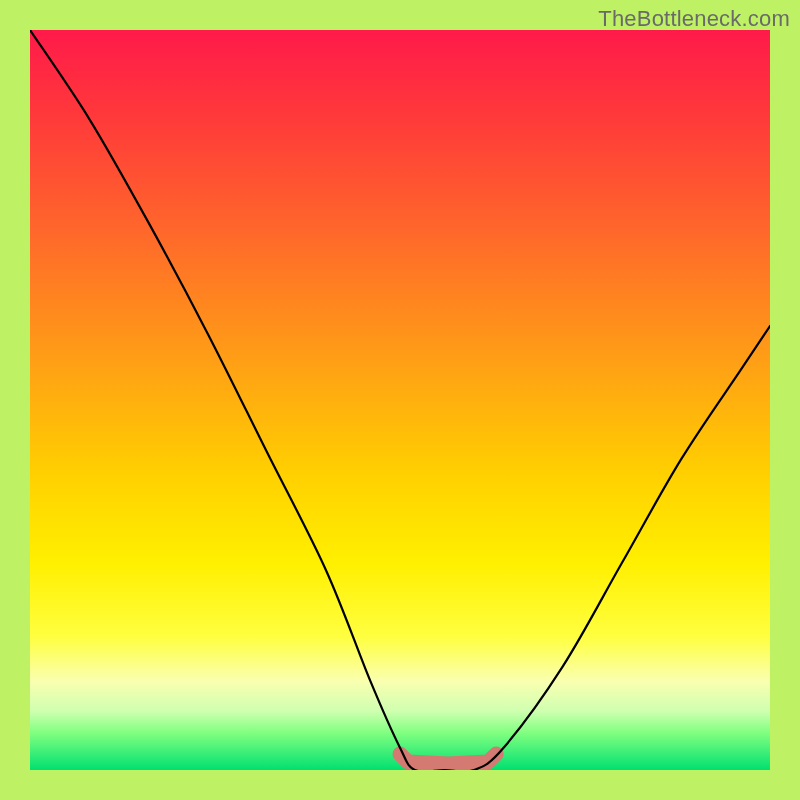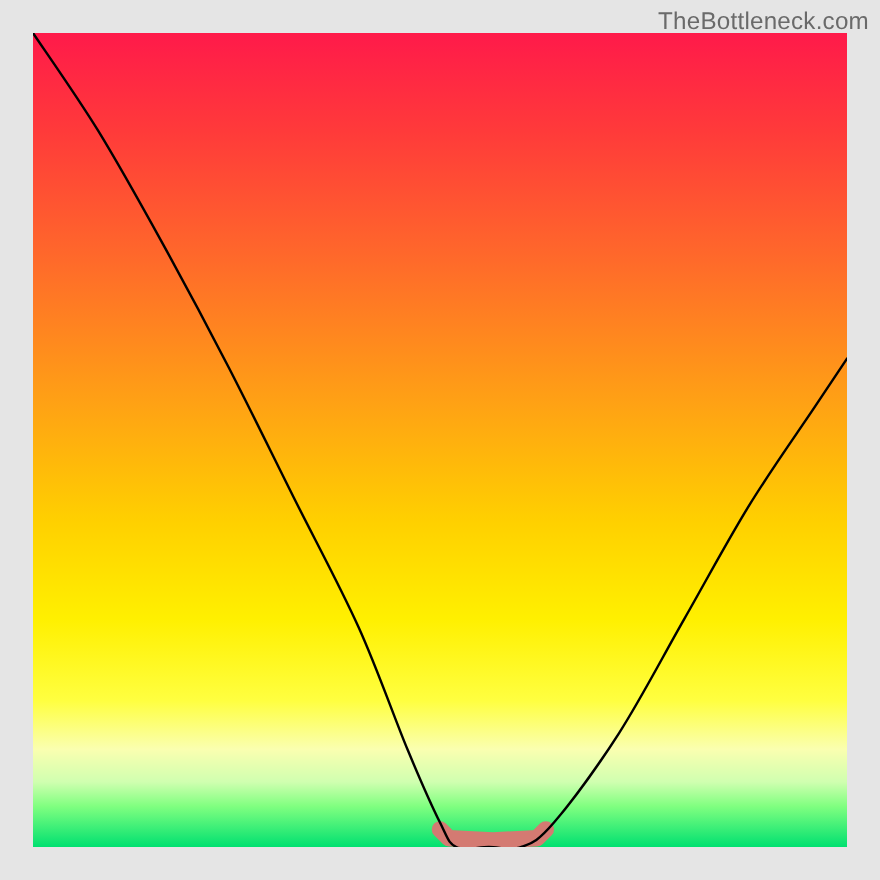--- a/index.html
+++ b/index.html
@@ -1,21 +1,21 @@
 <!DOCTYPE html>
 <html><head>
 <meta charset="utf-8">
 <style>
   * { margin: 0; padding: 0; box-sizing: border-box; }
   html, body { width: 800px; height: 800px; overflow: hidden; }
   .chart-container {
     position: relative;
     width: 800px;
     height: 800px;
-    background: #e5e5e5;
+    background: #bef264;
   }
   .plot-area {
     position: absolute;
     left: 30px;
     top: 30px;
     width: 740px;
     height: 740px;
     background: linear-gradient(to bottom,
       #ff1a4a 0%,
       #ff3a3a 12%,

